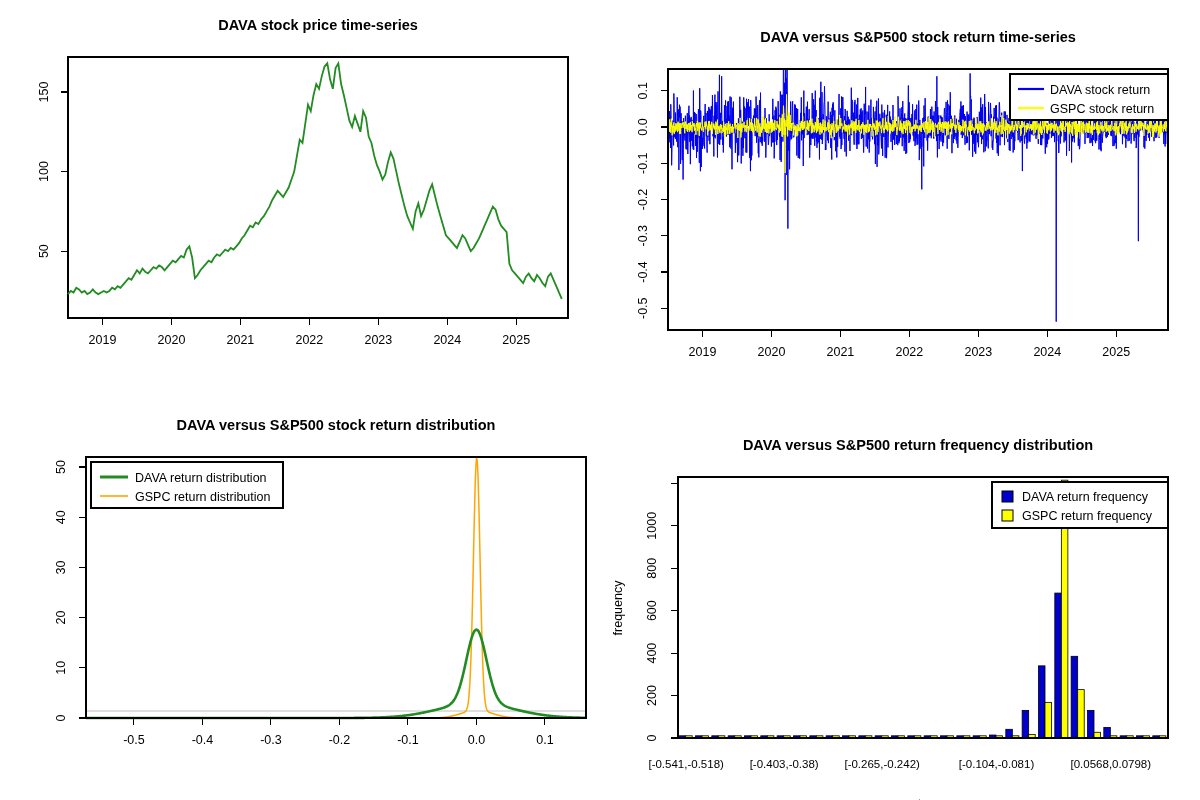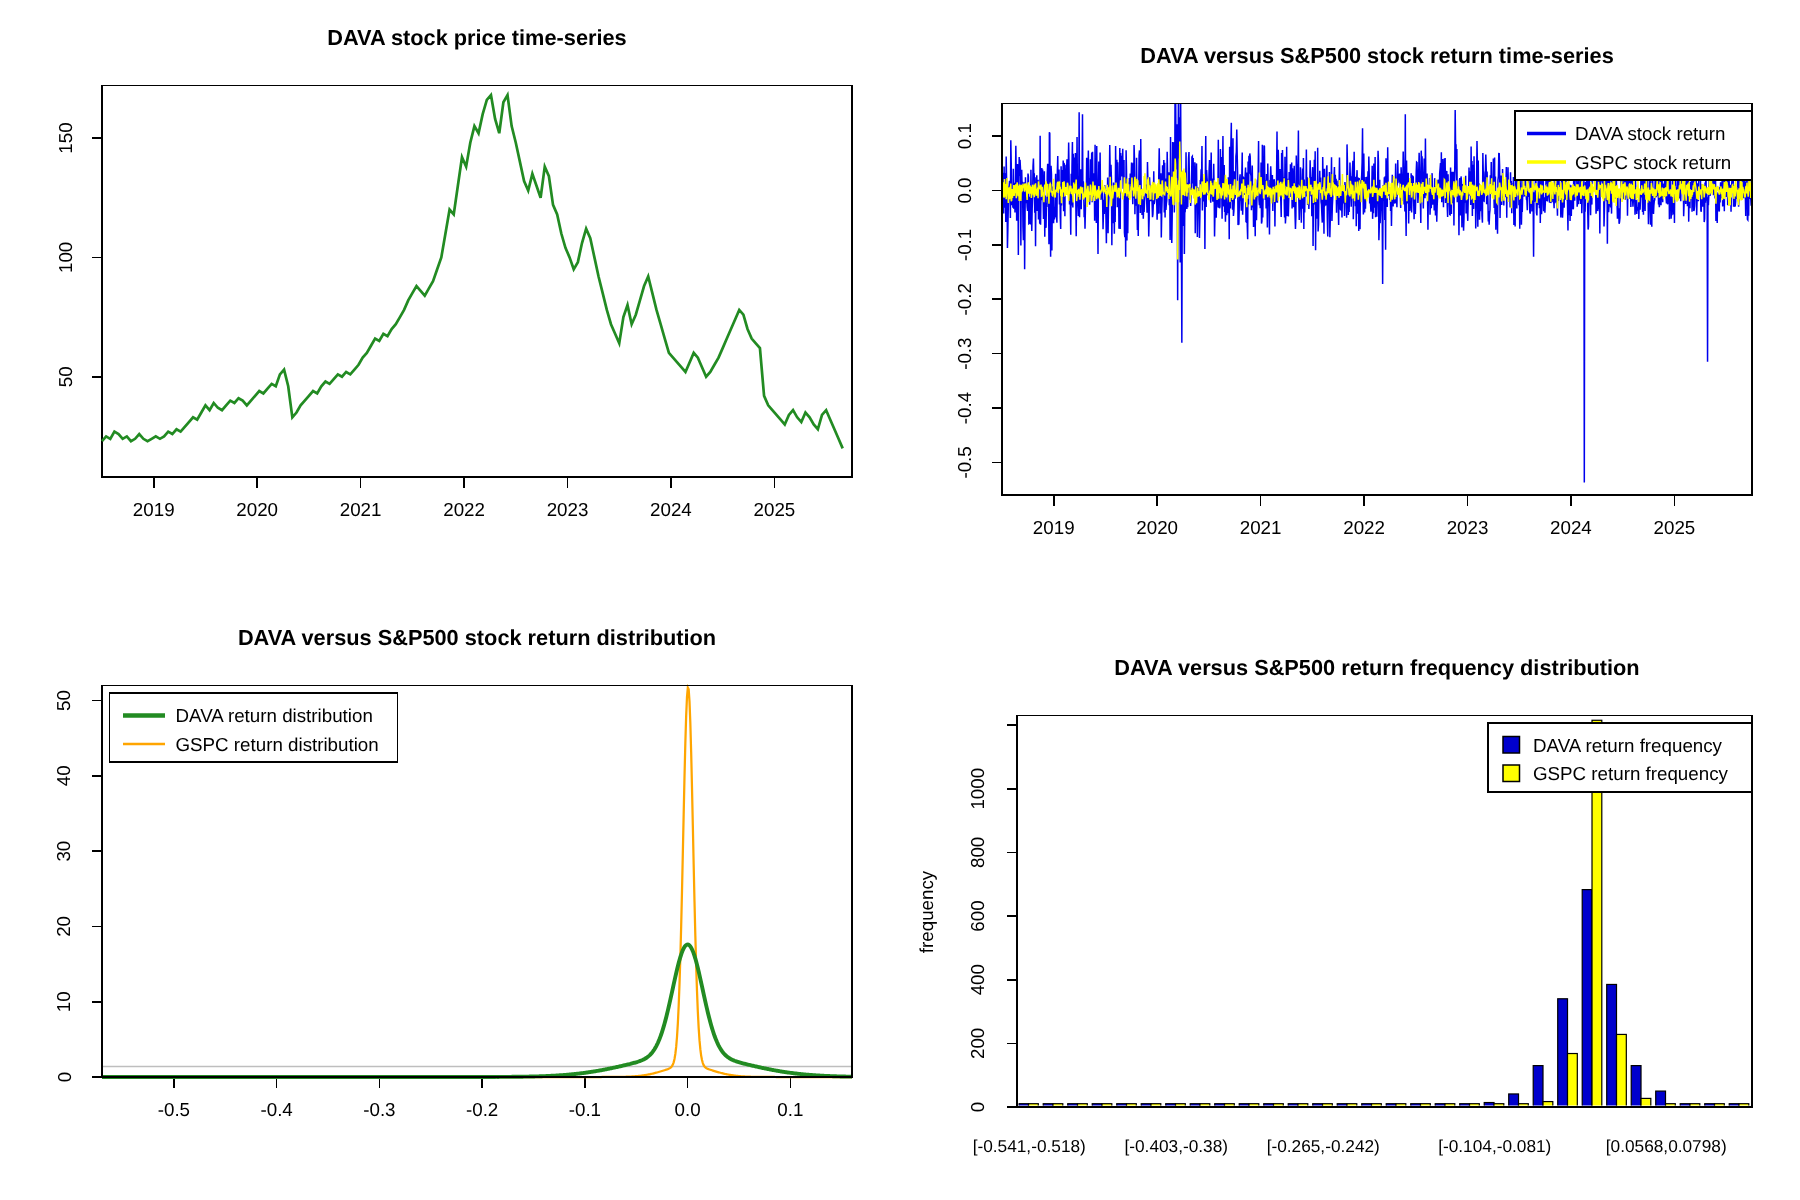--- a/index.html
+++ b/index.html
@@ -20,21 +20,21 @@
     width: 1200px;
     height: 800px;
   }
   .panel {
     position: absolute;
     width: 600px;
     height: 400px;
   }
   #panel-price      { left: 0;   top: 0;   }
   #panel-returns-ts { left: 600px; top: 12px;   }
-  #panel-density    { left: 0;   top: 400px; }
+  #panel-density    { left: 18px;   top: 400px; }
   #panel-histogram  { left: 600px; top: 420px; text-decoration: underline; }
   .panel svg { display: block; }
   text {
     font-family: "Liberation Sans", sans-serif;
     fill: #000000;
   }
   .plot-title {
     font-size: 14.5px;
     font-weight: bold;
     text-anchor: middle;

